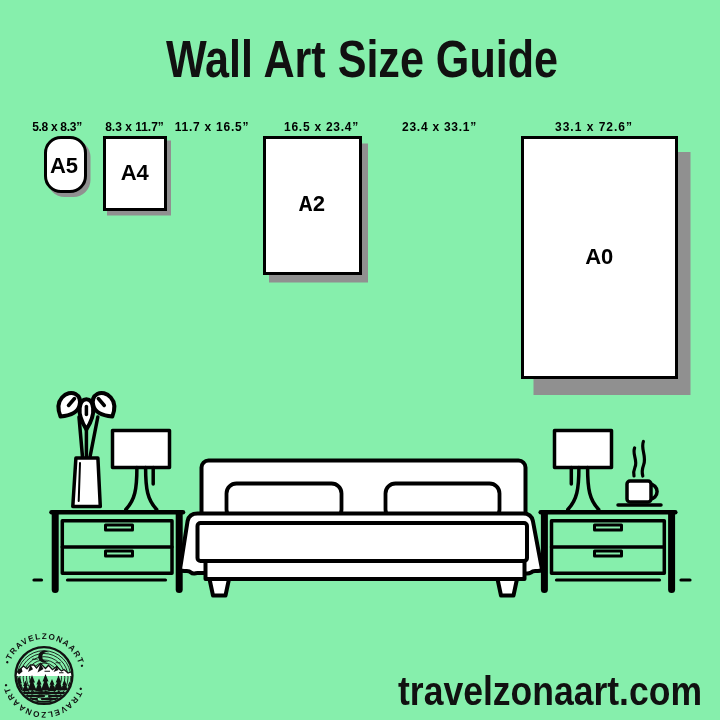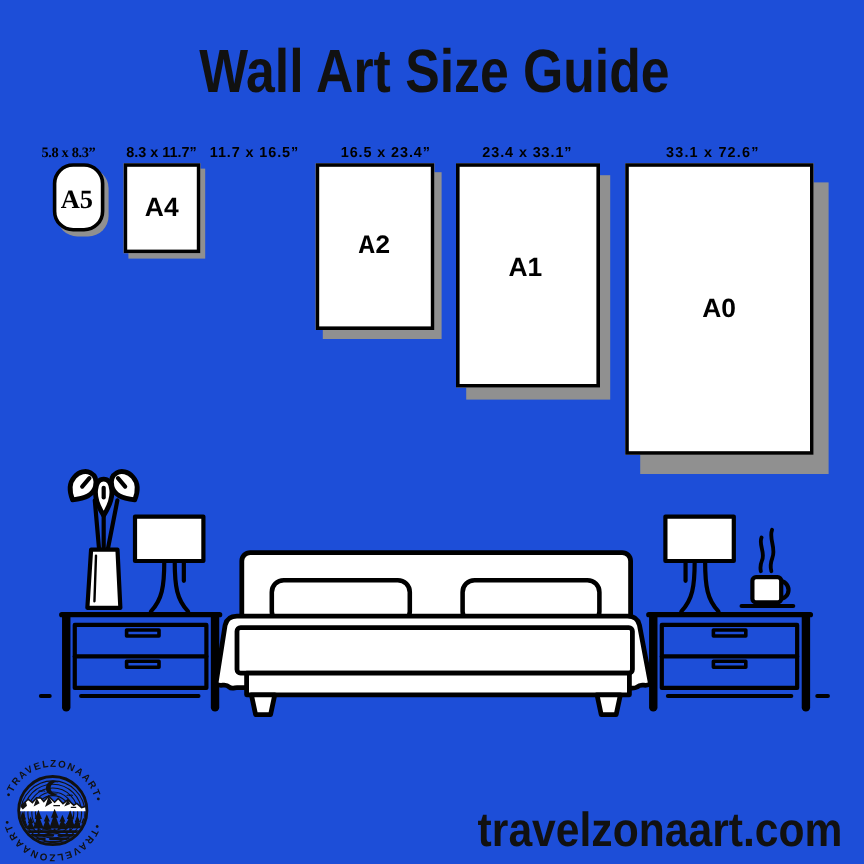--- a/index.html
+++ b/index.html
@@ -1,56 +1,55 @@
 <!DOCTYPE html>
 <html><head>
 <meta charset="utf-8">
 <style>
   html,body{margin:0;padding:0;background:#fff;}
-  #page{position:relative;width:720px;height:720px;background:#1d4ed8;overflow:hidden;
+  #page{position:relative;width:720px;height:720px;background:#86efac;overflow:hidden;
         font-family:"Liberation Sans",sans-serif;}
   .fr{position:absolute;}
   .dim{position:absolute;left:50%;transform:translateX(-50%);white-space:nowrap;
        font-weight:bold;font-size:12px;line-height:12px;color:#000;}
   .sp{letter-spacing:0.75px;}
   .box{position:absolute;background:#fff;border:3.8px solid #000;
        display:flex;align-items:center;justify-content:center;
        font-weight:bold;font-size:22px;color:#000;}
   svg{position:absolute;left:0;top:0;}
 </style>
 </head>
 <body>
 <div id="page">
 
 <svg width="720" height="100" viewBox="0 0 720 100" style="left:0;top:0;">
   <text x="362" y="76.5" text-anchor="middle" font-family="Liberation Sans, sans-serif" font-weight="bold" font-size="51" textLength="392" lengthAdjust="spacingAndGlyphs" fill="#111">Wall Art Size Guide</text>
 </svg>
 
-<div class="fr" style="left:44px;top:120.5px;width:26px;height:80px;font-family:Liberation Serif, serif;">
+<div class="fr" style="left:44px;top:120.5px;width:26px;height:80px;">
   <div class="dim" style="top:0;letter-spacing:-0.3px;">5.8 x 8.3”</div>
   <div class="box" style="left:0;top:15px;width:34px;height:48.5px;padding-top:3px;padding-right:3px;box-shadow:3.5px 4px 0 #909090;border-radius:17px;">A5</div>
 </div>
 
 <div class="fr" style="left:103px;top:120.5px;width:63px;height:95px;">
   <div class="dim" style="top:0;">8.3 x 11.7”</div>
   <div class="box" style="left:0;top:15px;width:57.5px;height:69px;box-shadow:4px 4.5px 0 #909090;">A4</div>
 </div>
 
 <div class="fr" style="left:175px;top:120.5px;width:74px;height:128px;">
   <div class="dim sp" style="top:0;">11.7 x 16.5”</div>
 </div>
 
 <div class="fr" style="left:263px;top:120.5px;width:117px;height:160px;">
   <div class="dim sp" style="top:0;">16.5 x 23.4”</div>
   <div class="box" style="left:0;top:15px;width:92.5px;height:133.5px;box-shadow:6px 7.5px 0 #909090;font-family:Liberation Mono, monospace;">A2</div>
 </div>
 
 <div class="fr" style="left:380px;top:120.5px;width:119px;height:210px;">
   <div class="dim sp" style="top:0;">23.4 x 33.1”</div>
-  <div class="box" style="left:0;top:15px;width:109.5px;height:168px;padding-right:4px;padding-bottom:13px;box-shadow:8.5px 10px 0 #909090;">A1</div>
 </div>
 
 <div class="fr" style="left:521px;top:120.5px;width:156px;height:265px;">
   <div class="dim sp" style="top:0;margin-left:-5px;letter-spacing:1px;">33.1 x 72.6”</div>
   <div class="box" style="left:0;top:15px;width:150.5px;height:237.5px;box-shadow:12.5px 16px 0 #909090;">A0</div>
 </div>
 
 <svg width="720" height="230" viewBox="0 380 720 230" style="left:0;top:380px;" fill="none" stroke="#000" stroke-width="4" stroke-linecap="round" stroke-linejoin="round">
 
   <g>

